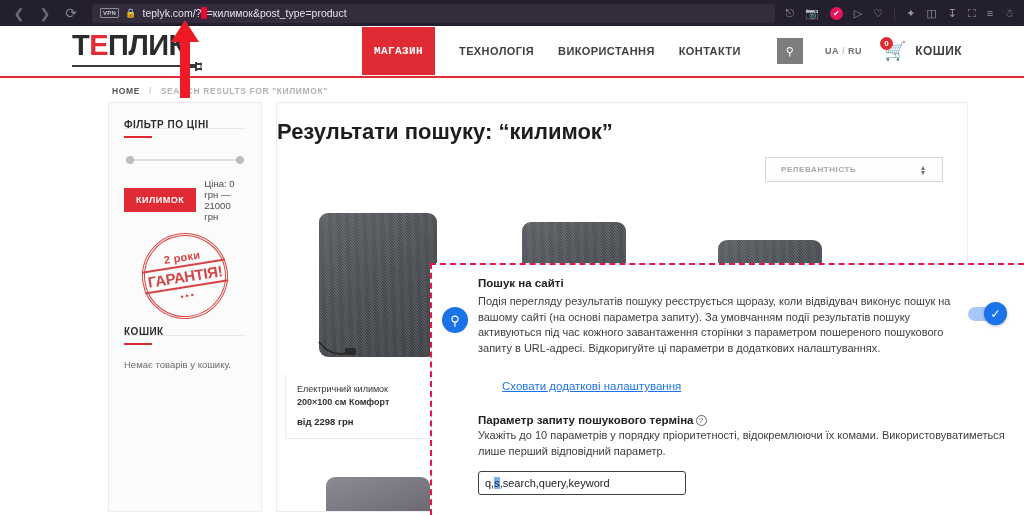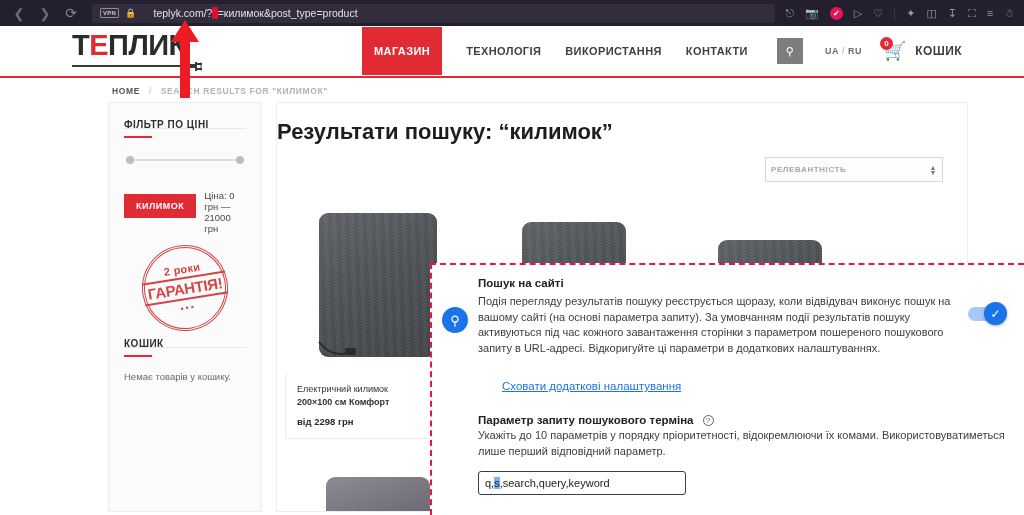--- a/index.html
+++ b/index.html
@@ -34,21 +34,20 @@
   .vpn-chip {
     border: 1px solid #8f8a9c; color: #c6c2cf;
     font-size: 6px; line-height: 8px; letter-spacing: .3px;
     padding: 0 2px; border-radius: 1px; font-weight: bold; flex: none;
   }
   .lock-ico { color: #c6c2cf; font-size: 9px; flex: none; }
   .url-text {
     color: #e2dfe8; font-size: 10.5px; white-space: nowrap;
     overflow: hidden; text-overflow: ellipsis;
     font-family: "Liberation Sans", sans-serif;
-    margin-left: 11px;
   }
   .url-text .hl { background: #e8092e; color: #e8092e; border-radius: 1px; }
   .tb-right { display: flex; align-items: center; gap: 11px; flex: none; padding-right: 2px; }
   .tb-ico { color: #9c97a8; font-size: 11px; display: flex; align-items: center; }
   .shield-dot {
     width: 13px; height: 13px; border-radius: 50%;
     background: #e8145a; display: flex; align-items: center; justify-content: center;
     color: #fff; font-size: 8px;
   }
   .tb-sep { width: 1px; height: 13px; background: #3b3547; }
@@ -86,20 +85,21 @@
             box-shadow: 0 5px 0 #3a3a3a; }
 
   .main-nav { display: flex; align-items: center; gap: 24px; margin-left: 148px; }
   .nav-item {
     font-size: 11px; font-weight: bold; letter-spacing: .4px;
     color: #3f3f3f; white-space: nowrap;
   }
   .nav-item.active {
     background: #e02b35; color: #fff;
     padding: 18px 12px;
+    font-family: Liberation Mono, monospace;
   }
   .hdr-right { margin-left: auto; display: flex; align-items: center; gap: 22px; }
   .search-btn {
     width: 26px; height: 26px; background: #7d7d7d;
     display: flex; align-items: center; justify-content: center;
     color: #fff; font-size: 11px;
   }
   .lang { font-size: 9px; color: #8b8b8b; letter-spacing: .5px; font-weight: bold; }
   .lang b { color: #6d6d6d; }
   .lang span.sep { color: #c4c4c4; margin: 0 3px; }
@@ -140,21 +140,21 @@
     position: absolute; top: -2px; width: 8px; height: 8px;
     border-radius: 50%; background: #bdbdbd;
   }
   .slider-knob.l { left: 0; }
   .slider-knob.r { right: 0; }
   .filter-row { display: flex; align-items: center; gap: 8px; }
   .filter-btn {
     background: #e02b35; color: #fff; font-size: 9px; font-weight: bold;
     letter-spacing: .5px; padding: 7px 12px;
   }
-  .price-text { font-size: 9.5px; color: #4a4a4a; margin-top: 12px; }
+  .price-text { font-size: 9.5px; color: #4a4a4a; }
 
   .stamp-wrap { height: 92px; display: flex; align-items: center; justify-content: center; margin: 8px 0 4px; }
   .stamp {
     width: 86px; height: 86px; border: 3px double #cf2b2b; border-radius: 50%;
     position: relative; transform: rotate(-9deg);
     display: flex; flex-direction: column; align-items: center; justify-content: center;
     color: #cf2b2b; opacity: .88;
   }
   .stamp .l1 { font-size: 11px; font-weight: bold; letter-spacing: .3px; }
   .stamp .l2 {
@@ -167,21 +167,21 @@
 
   .content { flex: 1 1 auto; background: #fff; border: 1px solid #ededed; position: relative; }
   .res-title {
     text-align: left; font-size: 22px; font-weight: bold;
     color: #1d1d1d; padding: 16px 0 12px;
   }
   .sort-row { display: flex; justify-content: flex-end; padding: 0 24px 14px; }
   .sort-select {
     width: 178px; height: 25px; border: 1px solid #d8d8d8; background: #fdfdfd;
     display: flex; align-items: center; justify-content: space-between;
-    padding: 0 5px; font-size: 8px; letter-spacing: .6px; color: #a7a7a7; font-weight: bold;
+    padding: 0 15px; font-size: 8px; letter-spacing: .6px; color: #a7a7a7; font-weight: bold;
   }
   .spinner { display: flex; flex-direction: column; line-height: 5px; color: #777; font-size: 7px; }
 
   .grid { display: flex; gap: 10px; padding: 0 8px; }
   .pcard { width: 186px; flex: none; }
   .pimg {
     height: 178px; display: flex; align-items: center; justify-content: center;
     position: relative;
   }
   .mat {
@@ -237,21 +237,21 @@
     display: flex; align-items: center; justify-content: center;
     color: #fff; font-size: 12px; box-shadow: 0 1px 3px rgba(0,0,0,.3);
   }
   .ov-link {
     margin: 24px 0 0 70px; font-size: 11.5px; color: #1a73e8;
     text-decoration: underline;
   }
   .ov-field { margin: 22px 0 0 46px; }
   .ov-label {
     font-size: 11.5px; font-weight: bold; color: #202124;
-    display: flex; align-items: center; gap: 9px;
+    display: flex; align-items: center; gap: 2px;
   }
   .help-ico {
     width: 11px; height: 11px; border: 1px solid #5f6368; border-radius: 50%;
     font-size: 8px; line-height: 9px; text-align: center; color: #5f6368; font-weight: normal;
   }
   .ov-hint { font-size: 11px; line-height: 1.4; color: #3c4043; margin-top: 2px; }
   .ov-input {
     margin-top: 12px; width: 208px; height: 24px;
     border: 1px solid #3c4043; border-radius: 3px;
     display: flex; align-items: center; padding: 0 6px;

